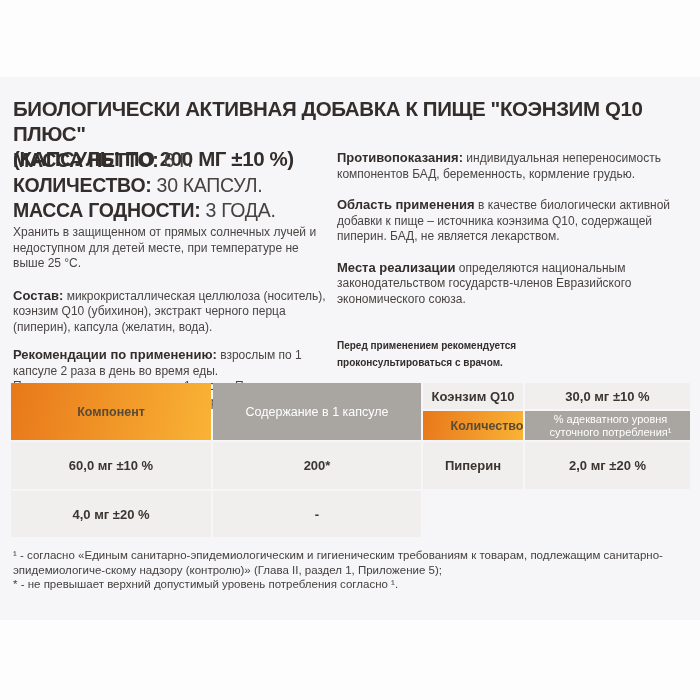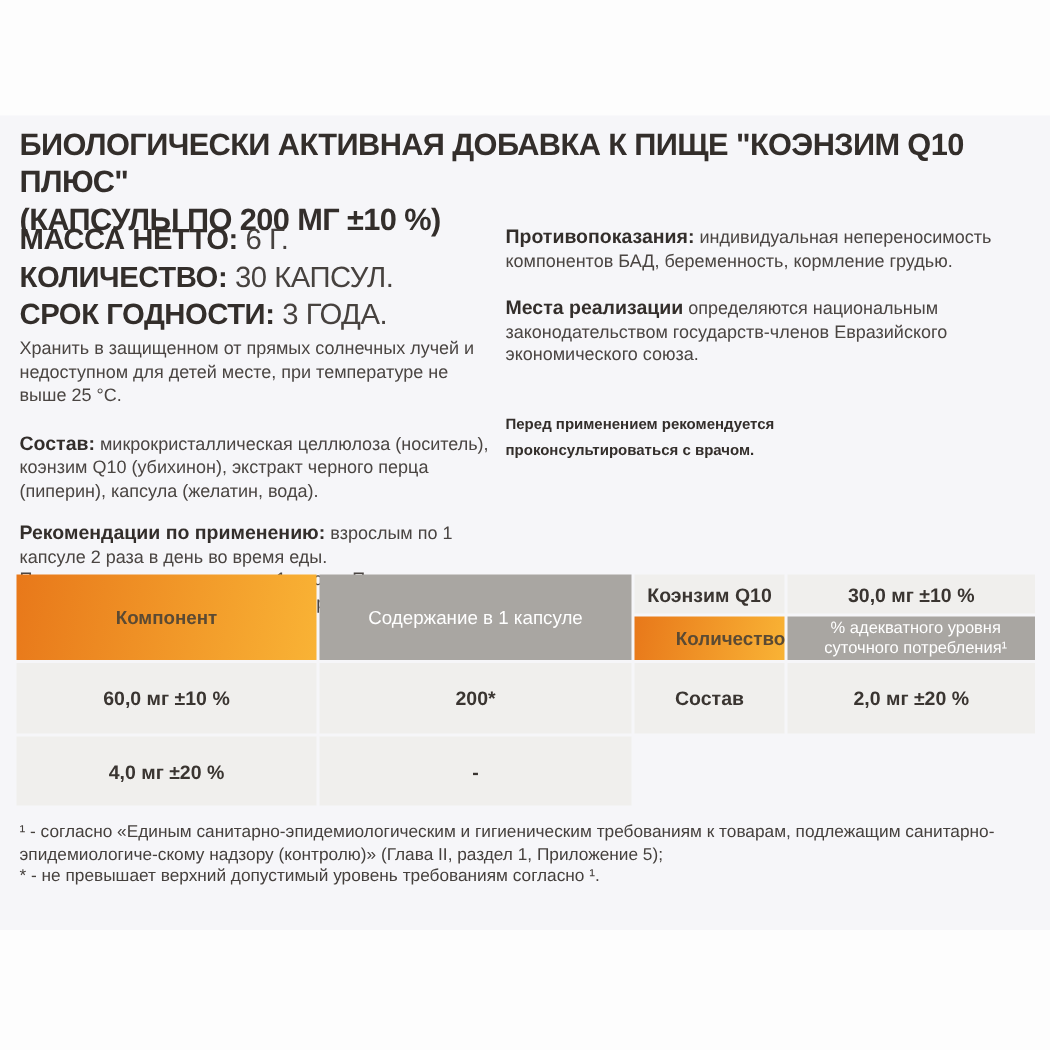--- a/index.html
+++ b/index.html
@@ -15,21 +15,21 @@
 
   .panel {
     position: absolute;
     left: 0; top: 77px;
     width: 700px; height: 543px;
     background: #f6f6f9;
   }
 
   .title {
     position: absolute;
-    left: 13px; top: 84px;
+    left: 13px; top: 96px;
     width: 680px;
     font-size: 20.5px;
     font-weight: bold;
     line-height: 25px;
     letter-spacing: -0.4px;
     color: #332e2b;
   }
 
   .col { position: absolute; }
   .col-left  { left: 13px;  top: 148px; width: 315px; }
@@ -126,21 +126,21 @@
   <div class="col col-left">
     <div class="spec-line">
       <span class="lbl">МАССА НЕТТО:</span>
       <span class="val">6 Г.</span>
     </div>
     <div class="spec-line">
       <span class="lbl">КОЛИЧЕСТВО:</span>
       <span class="val">30 КАПСУЛ.</span>
     </div>
     <div class="spec-line">
-      <span class="lbl">СРОК ГОДНОСТИ:</span>
+      <span class="lbl">МАССА ГОДНОСТИ:</span>
       <span class="val">3 ГОДА.</span>
     </div>
 
     <div class="para storage">Хранить в защищенном от прямых солнечных лучей и недоступном для детей месте, при температуре не выше 25 °C.</div>
 
     <div class="para composition">
       <span class="plbl">Состав:</span>
       <span>микрокристаллическая целлюлоза (носитель), коэнзим Q10 (убихинон), экстракт черного перца (пиперин), капсула (желатин, вода).</span>
     </div>
 
@@ -149,44 +149,48 @@
       <span>взрослым по 1 капсуле 2 раза в день во время еды. Продолжительность приема – 1 месяц. При необходимости прием можно повторить.</span>
     </div>
   </div>
 
   <div class="col col-right">
     <div class="para contra">
       <span class="plbl">Противопоказания:</span>
       <span>индивидуальная непереносимость компонентов БАД, беременность, кормление грудью.</span>
     </div>
 
+    <div class="para application">
+      <span class="plbl">Область применения</span>
+      <span>в качестве биологически активной добавки к пище – источника коэнзима Q10, содержащей пиперин. БАД, не является лекарством.</span>
+    </div>
 
     <div class="para sales">
       <span class="plbl">Места реализации</span>
       <span>определяются национальным законодательством государств-членов Евразийского экономического союза.</span>
     </div>
 
     <div class="advice">Перед применением рекомендуется проконсультироваться с врачом.</div>
   </div>
 
   <div class="supp-table">
     <div class="cell th-orange th-component">Компонент</div>
     <div class="cell th-gray th-per-capsule">Содержание в 1 капсуле</div>
     <div class="cell th-orange th-quantity">Количество</div>
     <div class="cell th-gray th-adequate">% адекватного уровня суточного потребления¹</div>
 
     <div class="cell td">Коэнзим Q10</div>
     <div class="cell td">30,0 мг ±10 %</div>
     <div class="cell td">60,0 мг ±10 %</div>
     <div class="cell td">200*</div>
 
-    <div class="cell td">Состав</div>
+    <div class="cell td">Пиперин</div>
     <div class="cell td">2,0 мг ±20 %</div>
     <div class="cell td">4,0 мг ±20 %</div>
     <div class="cell td">-</div>
   </div>
 
   <div class="footnotes">
     <div>¹ - согласно «Единым санитарно-эпидемиологическим и гигиеническим требованиям к товарам, подлежащим санитарно-эпидемиологиче-скому надзору (контролю)» (Глава II, раздел 1, Приложение 5);</div>
-    <div>* - не превышает верхний допустимый уровень требованиям согласно ¹.</div>
+    <div>* - не превышает верхний допустимый уровень потребления согласно ¹.</div>
   </div>
 
 </div>
 
 </body></html>

